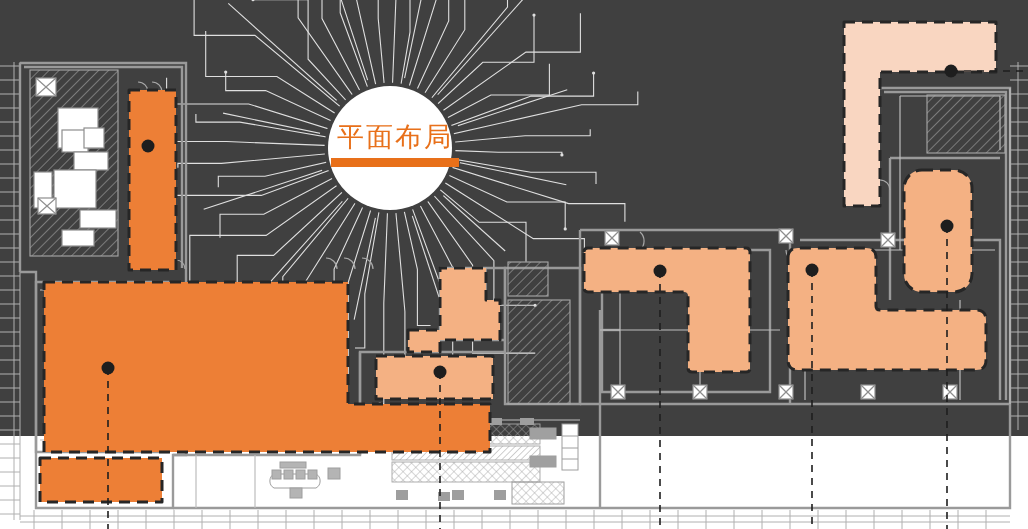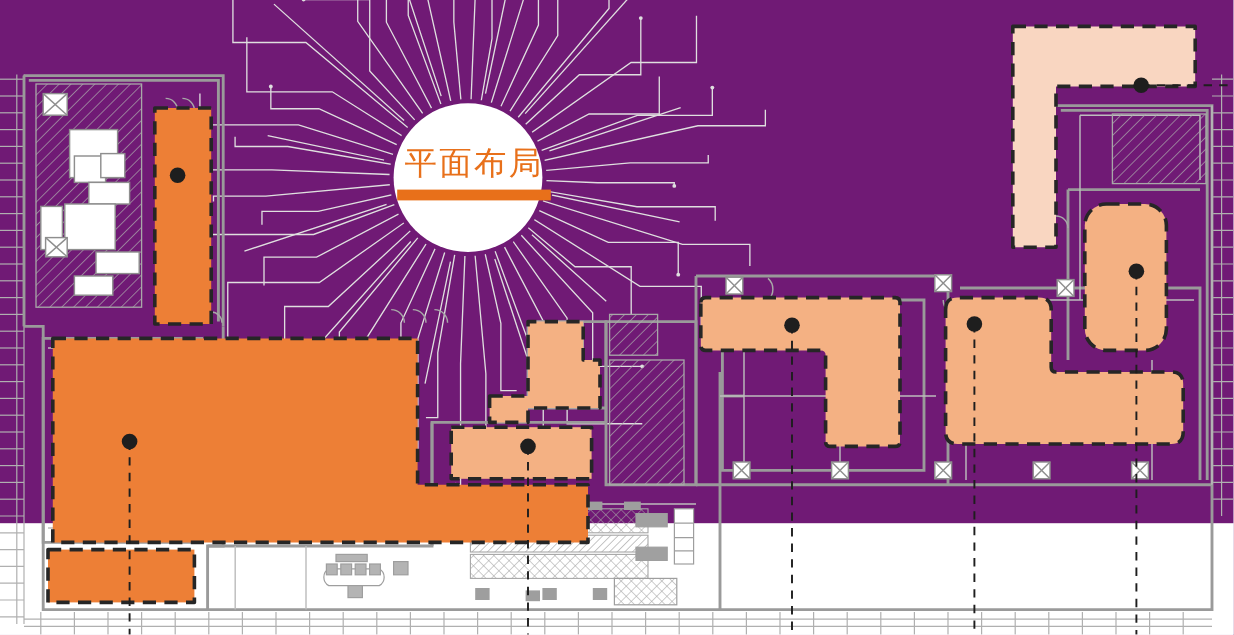--- a/index.html
+++ b/index.html
@@ -1,18 +1,18 @@
 <!DOCTYPE html>
 <html><head>
 <meta charset="utf-8">
 <style>
   html,body{margin:0;padding:0;background:#ffffff;}
   body{width:1028px;height:529px;overflow:hidden;
        font-family:"Liberation Sans","DejaVu Sans",sans-serif;}
-  #stage{position:relative;width:1028px;height:436px;background:#701a75;}
+  #stage{position:relative;width:1028px;height:436px;background:#404040;}
   #stage svg{position:absolute;left:0;top:0;}
   .title-wrap{position:absolute;left:305px;top:122px;width:180px;text-align:center;}
   .title-text{font-size:27px;letter-spacing:2px;color:#E8701A;line-height:1.1;
               font-family:"DejaVu Sans","Liberation Sans",sans-serif;white-space:nowrap;}
   .title-bar{width:128px;height:9px;background:#E8701A;margin:6px auto 0 auto;}
 </style>
 </head>
 <body>
 
 <div id="stage">

